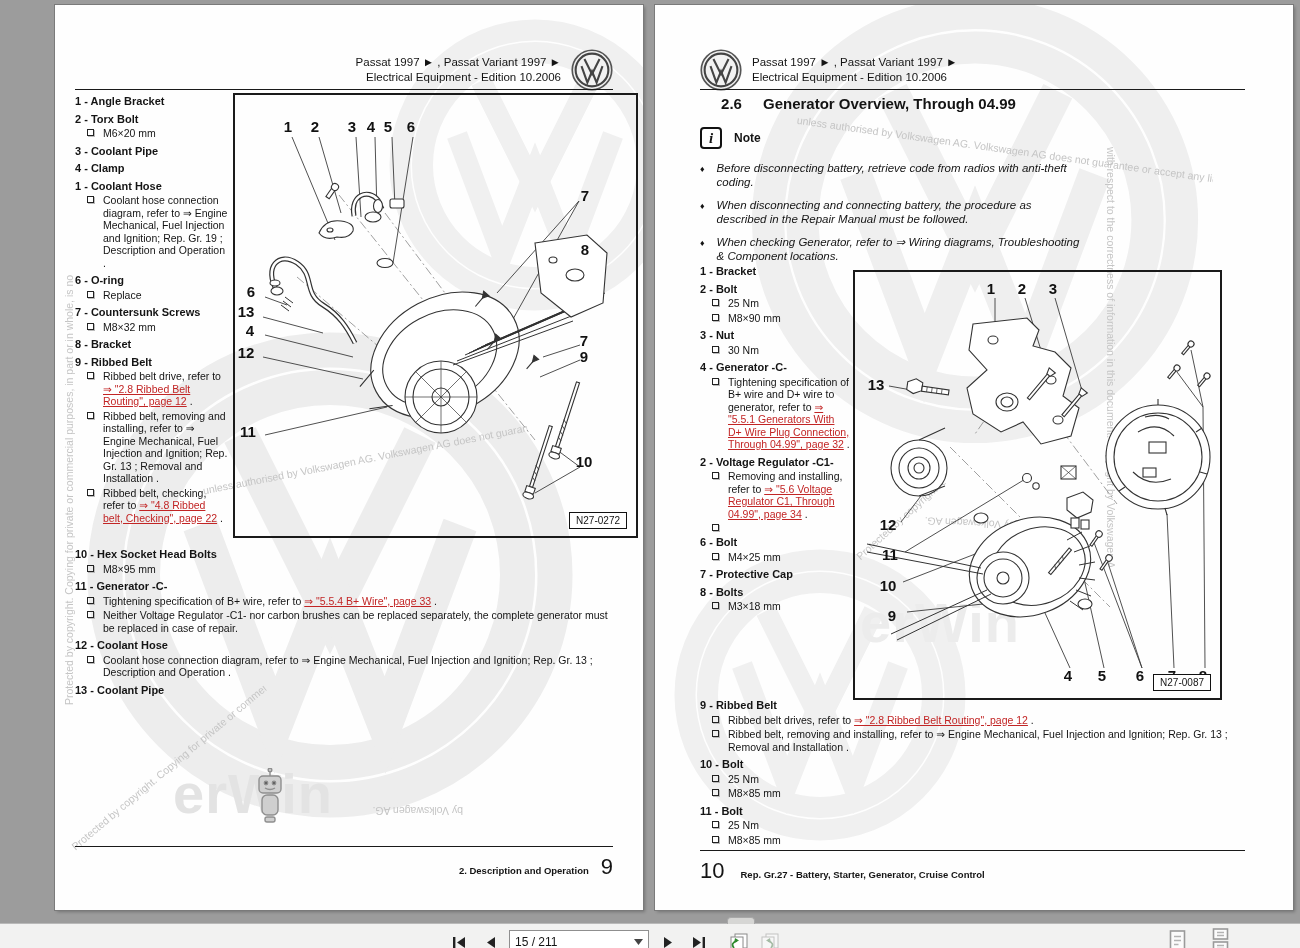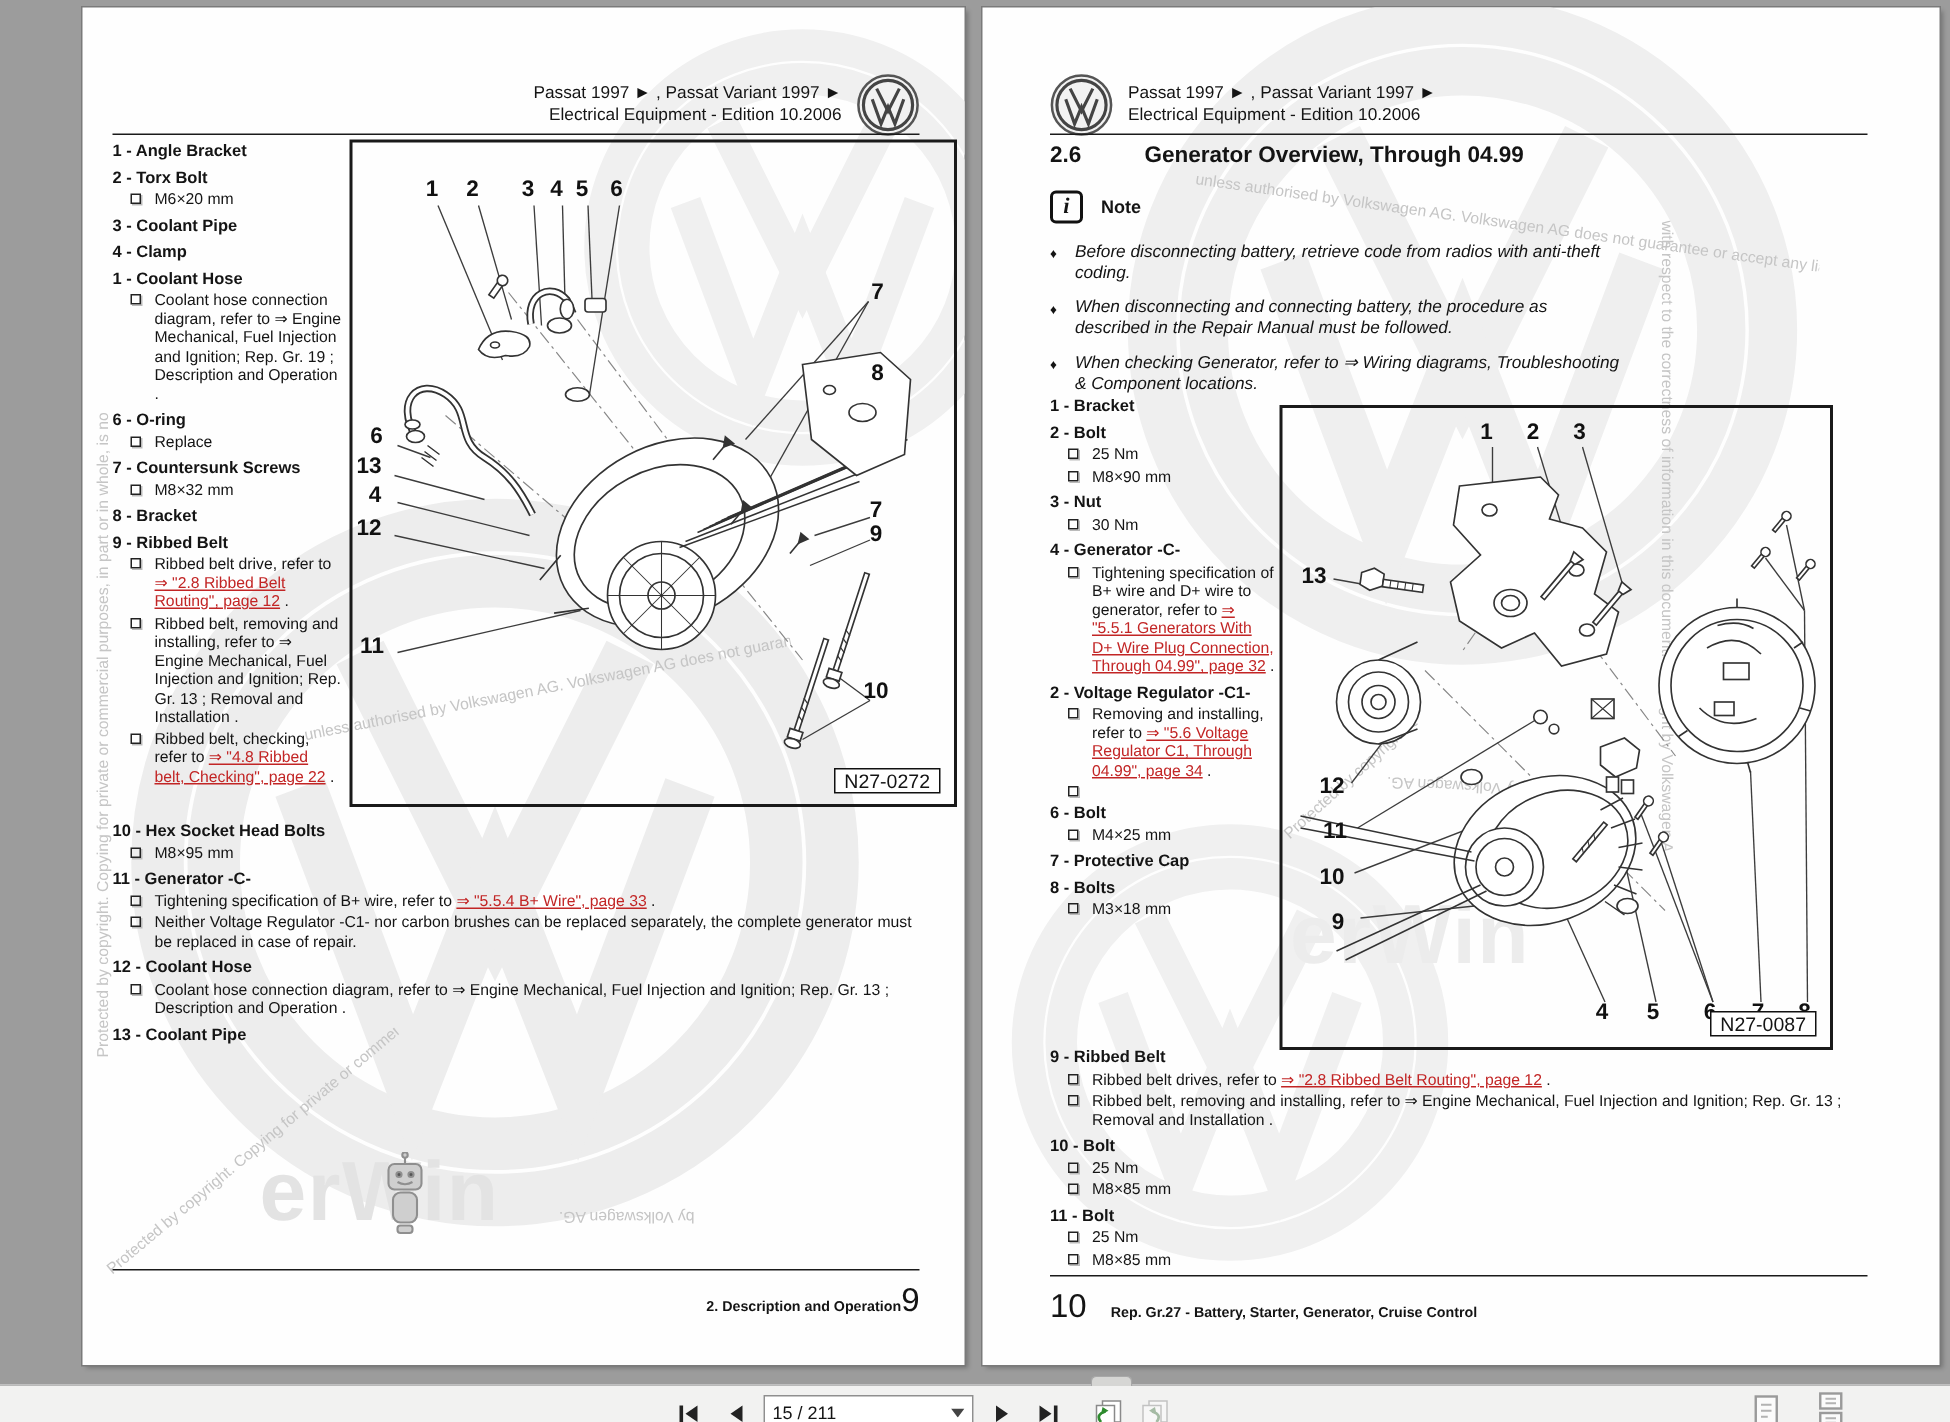--- a/index.html
+++ b/index.html
@@ -23,21 +23,21 @@
   .page-head { position:absolute; top:44px; display:flex; align-items:center; gap:10px; }
   .lp-head { right:30px; }
   .rp-head { left:45px; }
   .head-text { font-size:11.5px; line-height:15px; }
   .lp-head .head-text { text-align:right; }
   .head-rule { position:absolute; top:84px; border-top:1.5px solid #1a1a1a; }
   .lp-rule { left:20px; right:30px; }
   .rp-rule { left:45px; right:48px; }
 
   
-  .section-head { position:absolute; top:90px; left:45px; display:flex; font-size:15px; font-weight:bold; }
+  .section-head { position:absolute; top:90px; left:45px; display:flex; font-size:15px; font-weight:bold;text-align:center; }
   .section-num { width:63px; }
   .note-row { position:absolute; top:122px; left:45px; display:flex; align-items:center; gap:12px; }
   .note-icon { width:22px; height:22px; border:2px solid #111; border-radius:4px;
     display:flex; align-items:center; justify-content:center;
     font-family:"Liberation Serif", serif; font-weight:bold; font-style:italic; font-size:15px; }
   .note-label { font-weight:bold; font-size:12px; }
   .note-bullets { position:absolute; top:156px; left:45px; width:382px; }
   .note-bullet { display:flex; font-style:italic; font-size:11.5px; line-height:14px; margin-bottom:9px; }
   .note-bullet .diamond { flex:0 0 auto; font-size:9px; margin:1px 12px 0 0; font-style:normal; }
 
@@ -55,25 +55,25 @@
   .rp-full { position:absolute; left:45px;  top:694px; right:48px; }
 
   
   .diagram { position:absolute; border:2px solid #1a1a1a; background:transparent; }
   .lp-diagram { left:178px; top:88px;  width:405px; height:445px; }
   .rp-diagram { left:198px; top:265px; width:369px; height:430px; }
   .diagram svg.art { position:absolute; left:0; top:0; }
   .callout { position:absolute; transform:translate(-50%,-50%); font-weight:bold;
     font-size:15px; color:#111; }
   .diagram-code { position:absolute; right:9px; bottom:7px; border:1.5px solid #111;
-    padding:0 6px; font-size:13px; line-height:15px; background:#fff; }
+    padding:0 6px; font-size:10px; line-height:15px; background:#fff; }
 
   
   .page-foot { position:absolute; display:flex; align-items:baseline; border-top:1.2px solid #1a1a1a; padding-top:7px; }
-  .lp-foot { left:20px; right:30px; bottom:30px; justify-content:flex-end; }
+  .lp-foot { left:20px; right:30px; bottom:30px; justify-content:flex-end; gap:12px; }
   .rp-foot { left:45px; right:48px; bottom:26px; justify-content:flex-start; gap:16px; }
   .foot-small { font-size:9.5px; font-weight:bold; }
   .foot-num { font-size:22px; }
 
   
   .toolbar { position:relative; width:1300px; height:37px; background:#f2f2f1;
     border-top:1px solid #b9b9b9;margin-top:12px; }
   .toolbar-tab { position:absolute; top:-7px; left:727px; width:28px; height:7px;
     background:#d6d6d4; border:1px solid #a8a8a8; border-bottom:none;
     border-radius:4px 4px 0 0; }

